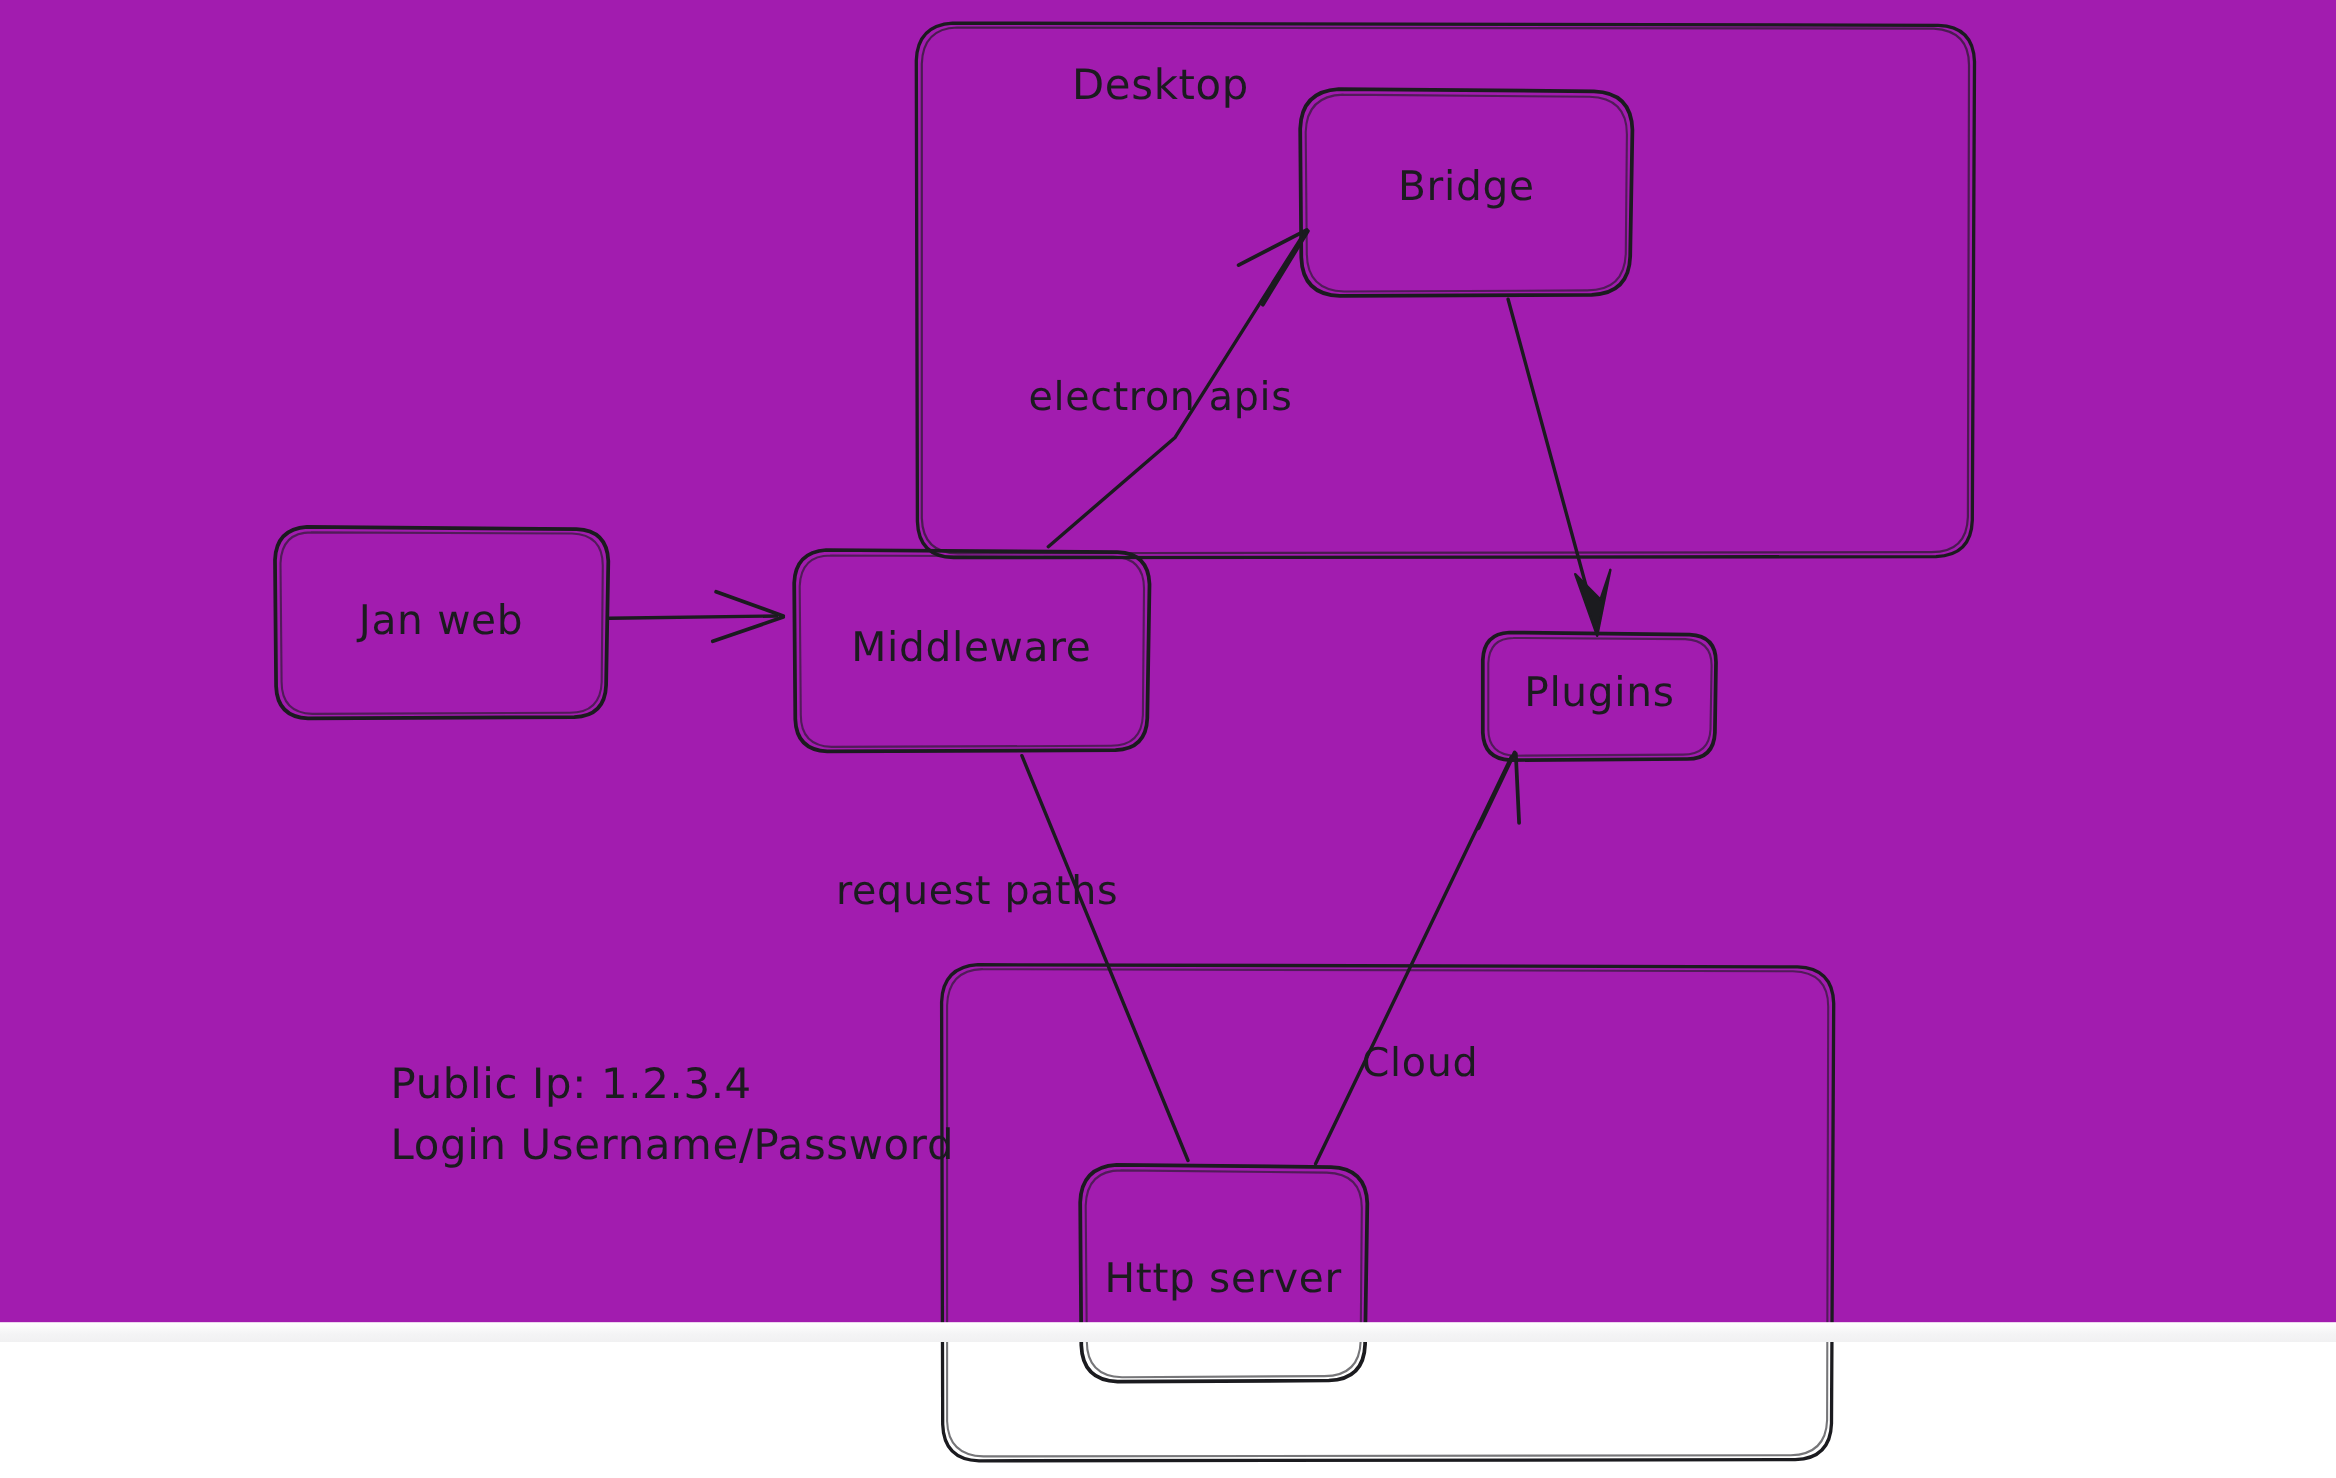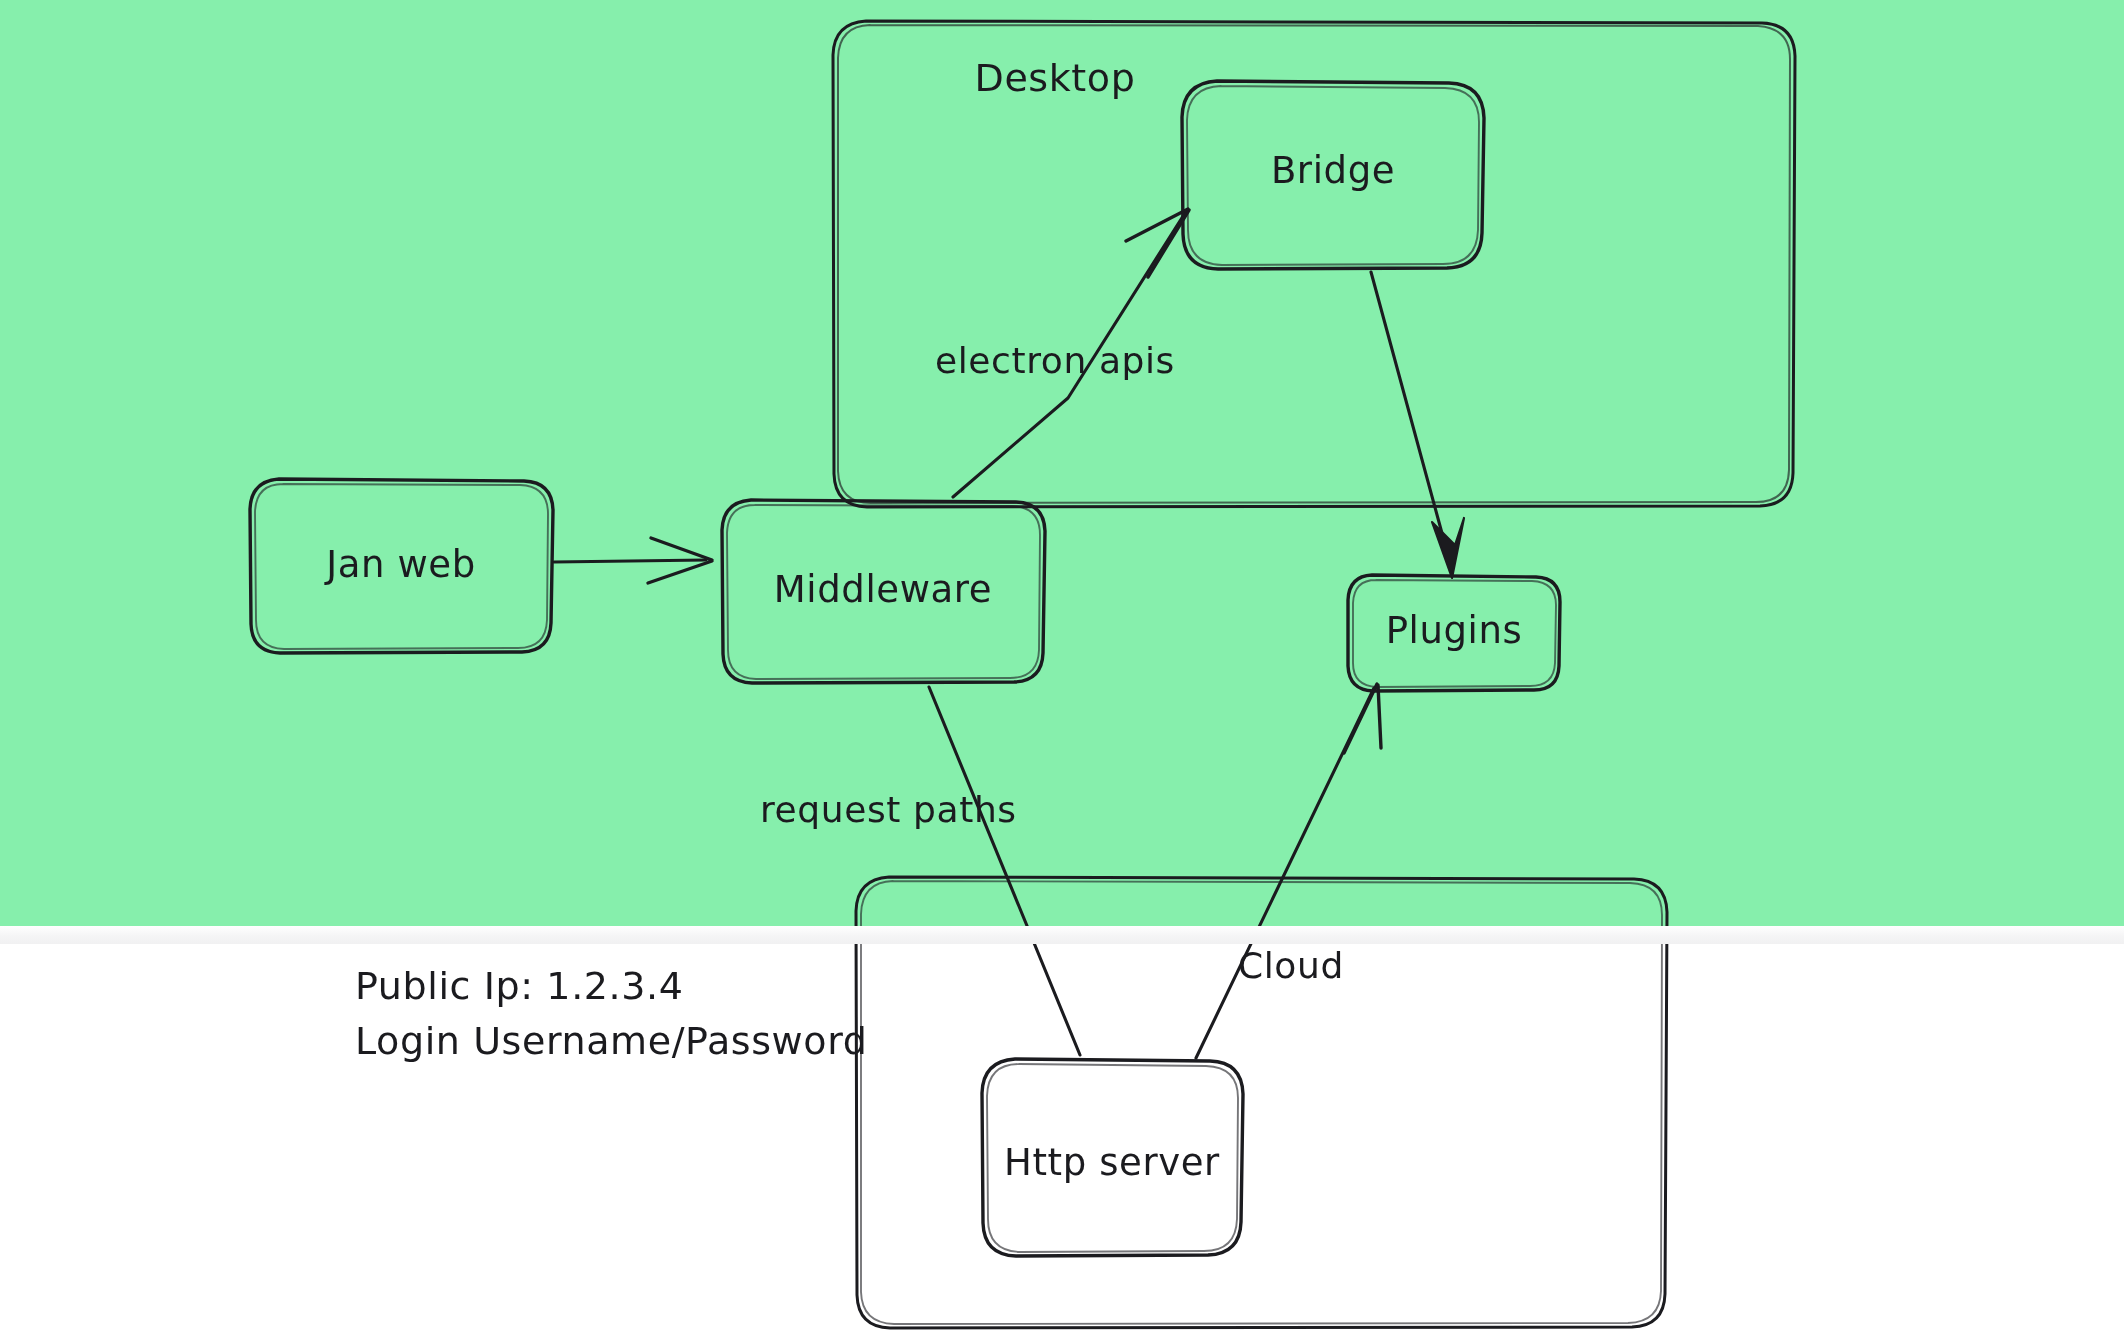--- a/index.html
+++ b/index.html
@@ -9,22 +9,22 @@
   }
   body {
     width: 2124px;
     height: 1344px;
     overflow: hidden;
     font-family: "DejaVu Sans", sans-serif;
   }
   #canvas {
     position: relative;
     width: 2124px;
-    height: 944px;
-    background: #86efac;
+    height: 1220px;
+    background: #a21caf;
     text-align: right;
   }
   #canvas svg.diagram {
     position: absolute;
     top: 0;
     left: 0;
     width: 2124px;
     height: 1344px;
   }
   .node-shape,

